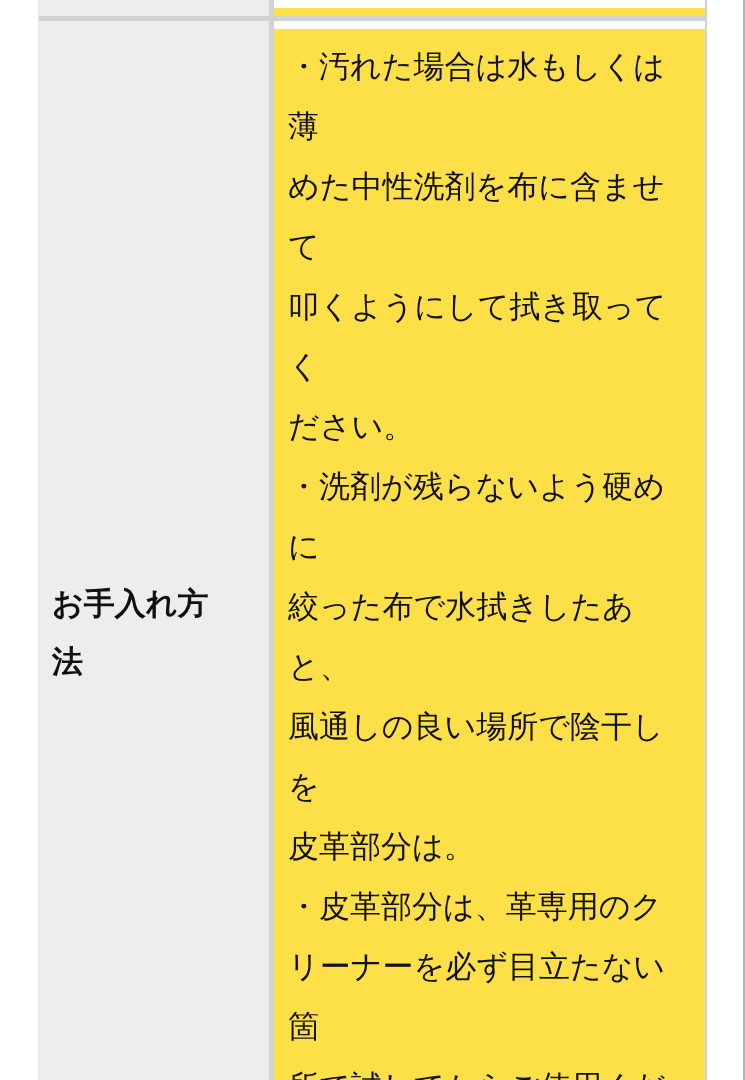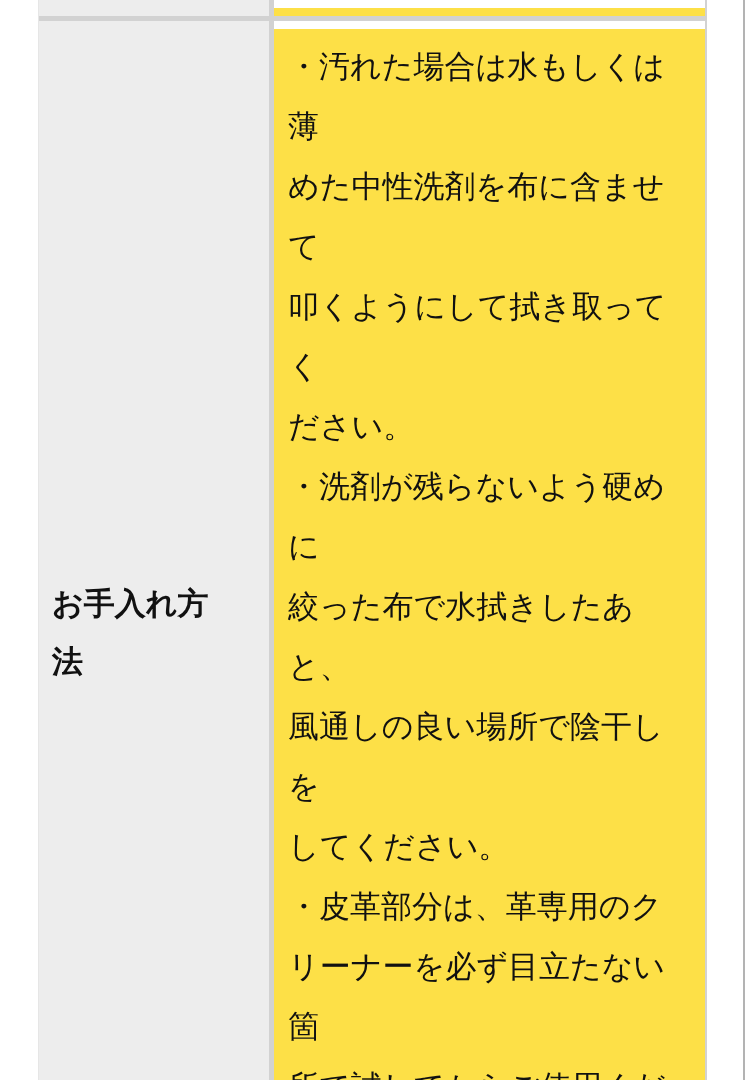--- a/index.html
+++ b/index.html
@@ -88,21 +88,21 @@
       </div>
       <div class="vborder"></div>
       <div class="body-cell main-body">
         <div class="para">・汚れた場合は水もしくは薄
 めた中性洗剤を布に含ませて
 叩くようにして拭き取ってく
 ださい。</div>
         <div class="para">・洗剤が残らないよう硬めに
 絞った布で水拭きしたあと、
 風通しの良い場所で陰干しを
-してください。</div>
+皮革部分は。</div>
         <div class="para">・皮革部分は、革専用のク
 リーナーを必ず目立たない箇
 所で試してからご使用くださ
 い。</div>
       </div>
     </div>
 
     <div class="hborder"></div>
 
     <div class="row row-partial-bottom">

